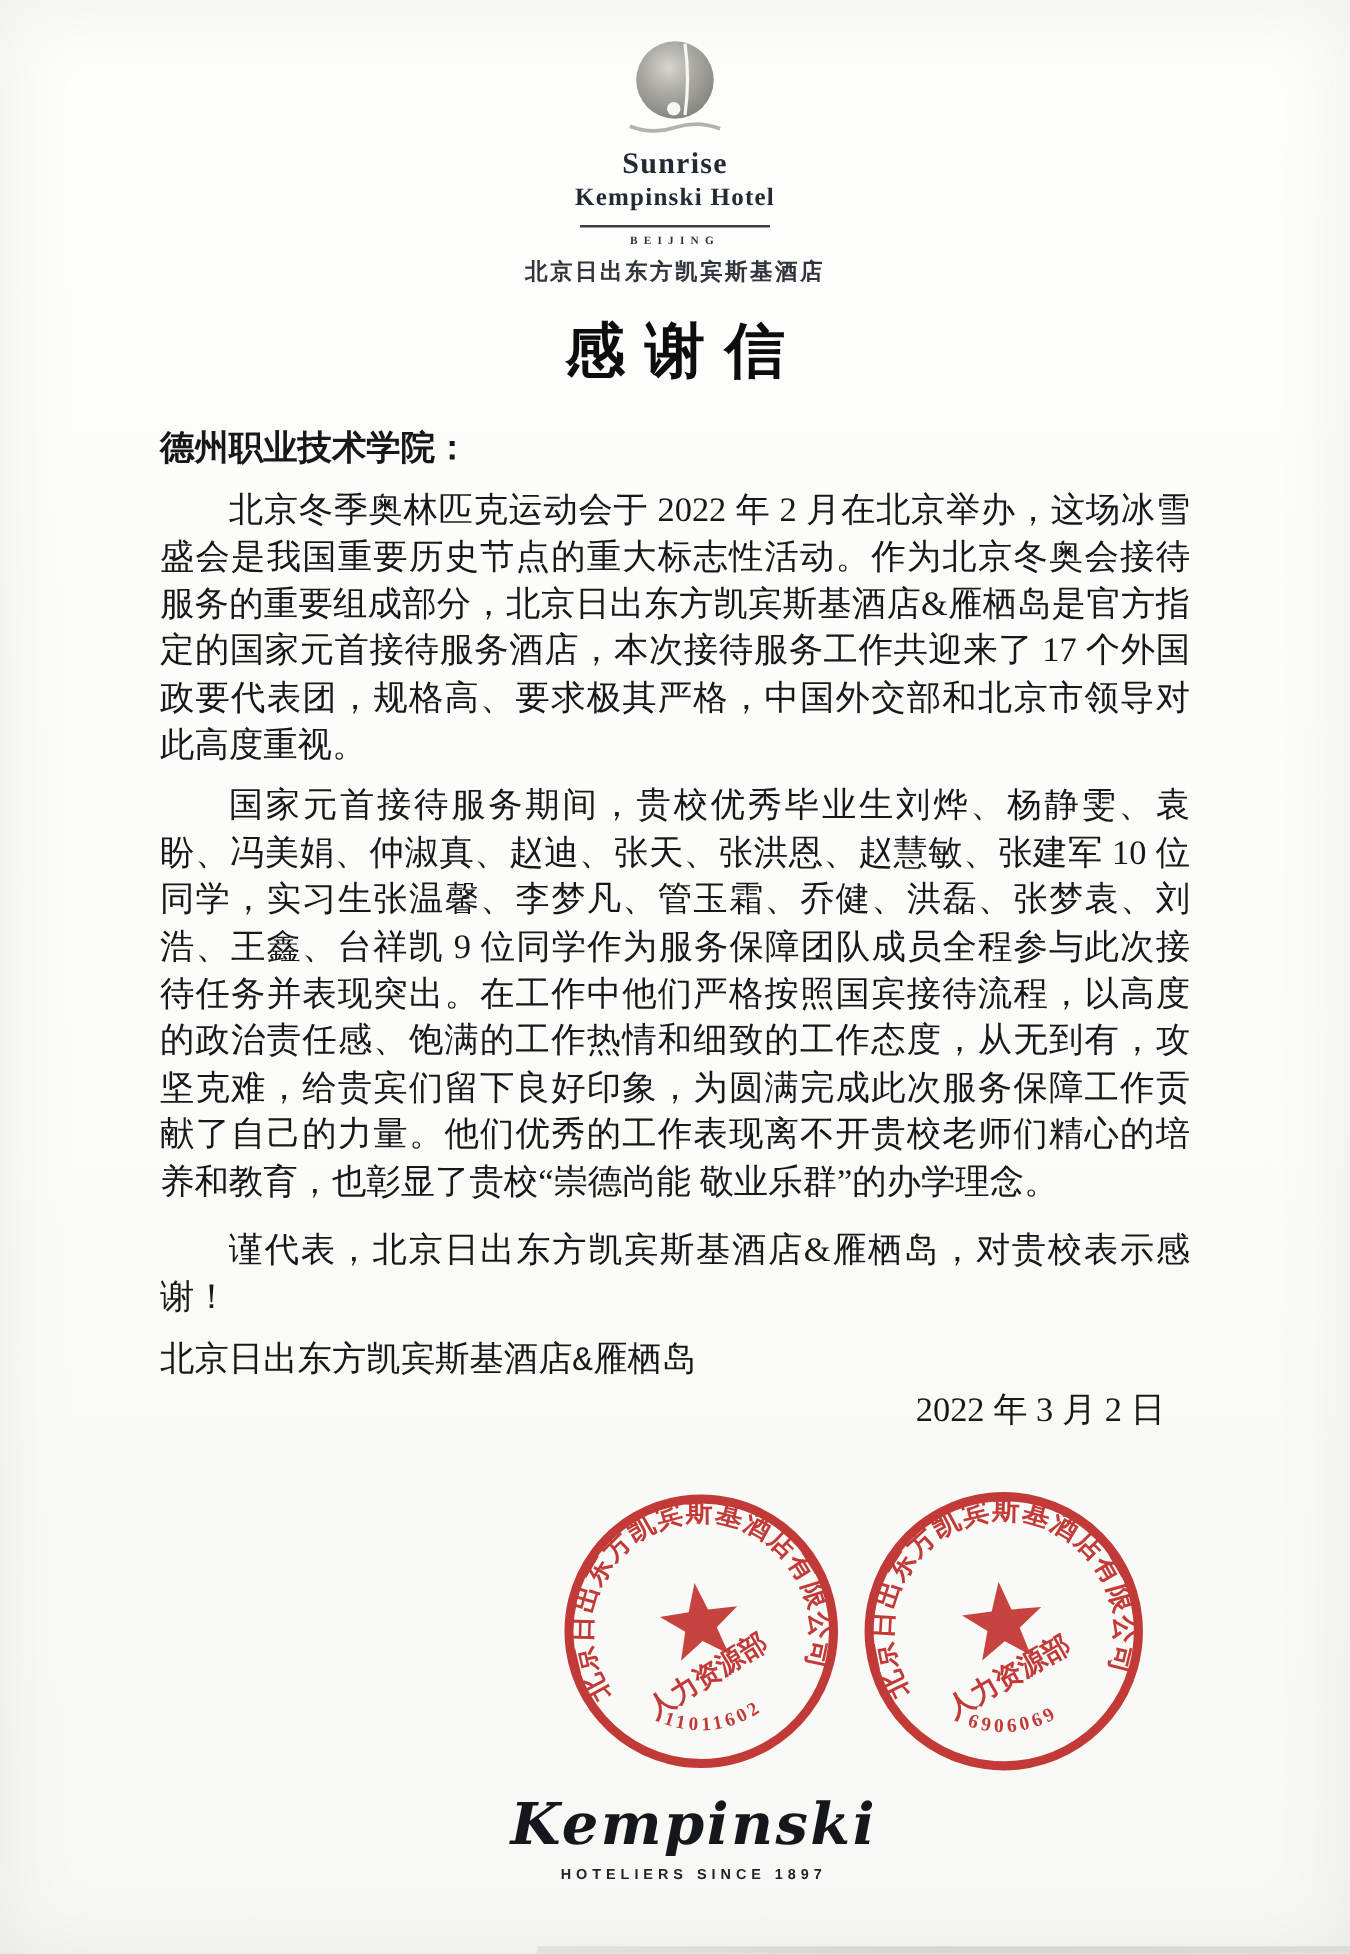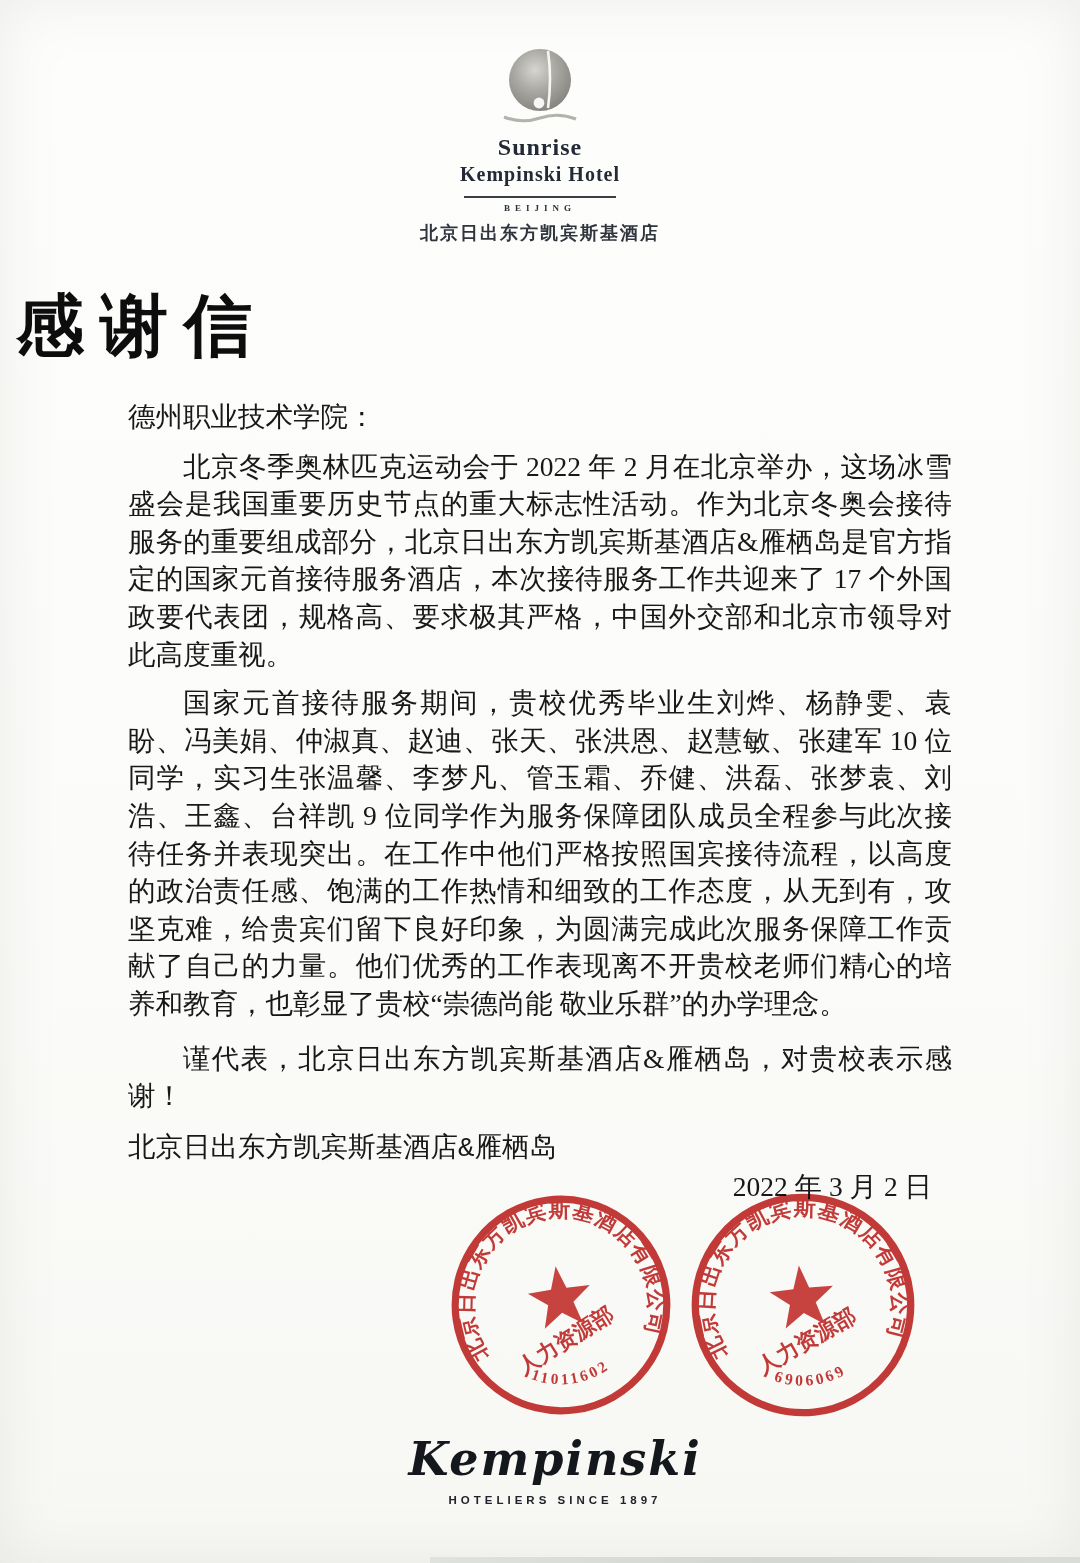--- a/index.html
+++ b/index.html
@@ -7,40 +7,40 @@
     position:relative;
     width:1080px;height:1563px;
     margin:0 auto;
     background:linear-gradient(180deg,#fdfdfc 0%,#fbfbf9 60%,#f7f7f4 100%);
     box-shadow:inset 0 0 60px rgba(120,120,115,.12);
     overflow:hidden;
     font-family:"Liberation Serif","DejaVu Serif",serif;
     color:#1c1c1c;
   }
   
-  .header{padding-top:44px;text-align:center;}
+  .header{padding-top:28px;text-align:center;}
   .sun-logo{display:block;margin:0 auto;}
   .brand-en1{font-size:24px;font-weight:600;letter-spacing:1px;color:#232a35;margin-top:6px;}
   .brand-en2{font-size:20px;font-weight:600;letter-spacing:1px;color:#232a35;margin-top:2px;}
   .brand-rule{width:152px;height:2px;background:#3a3f46;margin:10px auto 5px auto;}
   .brand-city{font-size:9px;font-weight:bold;letter-spacing:5px;color:#2c313a;}
   .brand-cn{font-size:18px;font-weight:bold;color:#30353d;margin-top:8px;letter-spacing:2px;}
   
   .title{
-    margin-top:36px;
-    font-size:68px;font-weight:900;letter-spacing:16px;
+    text-align:center;margin-top:20px;
+    font-size:48px;font-weight:900;letter-spacing:16px;
     text-indent:16px;color:#0d0d0d;
   }
   
   .body-block{
     width:824px;margin:26px 0 0 128px;
     font-size:27.5px;line-height:37.6px;font-weight:500;
     text-align:justify;color:#181818;
   }
-  .salutation{margin:0 0 12px 0;}
+  .salutation{margin:0 0 12px 0;font-weight:bold;}
   .para{margin:0 0 11px 0;text-indent:2em;}
   .closing{margin:17px 0 0 0;text-indent:2em;}
   .sig-line{margin-top:15px;text-align:left;font-family:Liberation Mono, monospace;}
   .date-line{margin-top:1px;text-align:right;padding-right:20px;}
   
   .stamp{position:absolute;mix-blend-mode:multiply;opacity:.88;}
   .stamp-left{left:448px;top:1192px;transform:rotate(-8deg);}
   .stamp-right{left:688px;top:1190px;transform:rotate(-6deg);}
   
   .footer{position:absolute;left:0;top:1432px;width:1110px;text-align:center;}

